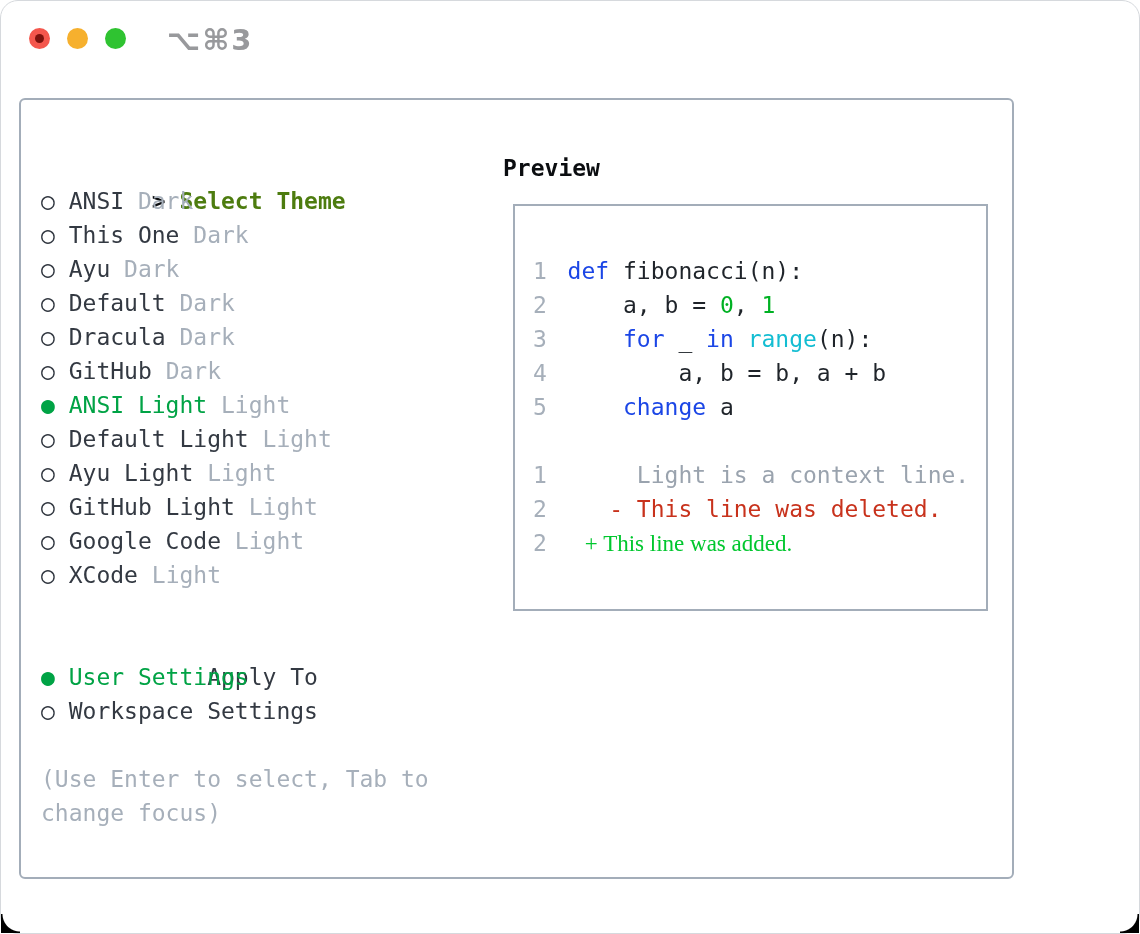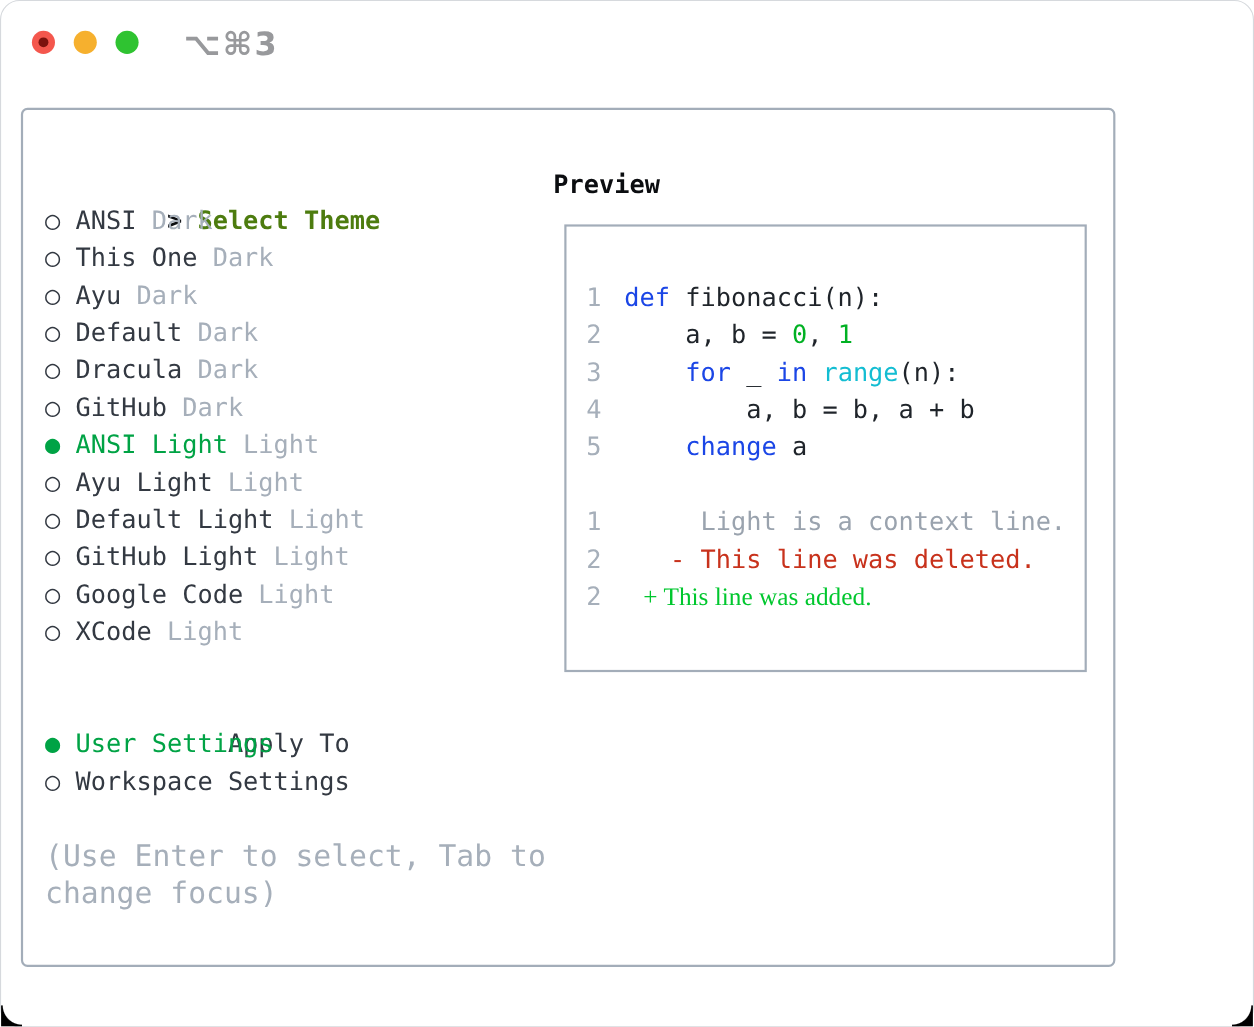--- a/index.html
+++ b/index.html
@@ -52,21 +52,21 @@
   .marker{display:inline-block;width:2ch;color:var(--item);}
   .row.header .marker{color:#0b0d10;font-weight:700;}
   .row .label{color:var(--item);}
   .row.header .label{color:#4d7c0f;font-weight:700;}
   .row .variant{color:var(--muted);margin-left:1ch;}
   .row.selected .marker,.row.selected .label{color:var(--sel);}
   .apply-block{margin-top:34px;}
   .apply-title{color:#15181d;}
   .hint{
     margin-top:34px;width:29ch;color:var(--muted);
-    line-height:34px;font-size:27px;white-space:normal;
+    line-height:34px;font-size:23px;white-space:normal;
   }
 
   
   .preview-title{
     position:absolute;left:482px;top:51px;height:34px;line-height:34px;
     font-size:23px;font-weight:700;color:#0b0d10;
   }
   .preview-box{
     position:absolute;left:492px;top:104px;width:475px;height:407px;
     box-sizing:border-box;border:2px solid var(--border);background:#fff;
@@ -102,22 +102,22 @@
       </div>
 
       <div id="theme-list">
           <div class="row"><span class="marker">○</span><span class="label">ANSI</span><span class="variant">Dark</span></div>
           <div class="row"><span class="marker">○</span><span class="label">This One</span><span class="variant">Dark</span></div>
           <div class="row"><span class="marker">○</span><span class="label">Ayu</span><span class="variant">Dark</span></div>
           <div class="row"><span class="marker">○</span><span class="label">Default</span><span class="variant">Dark</span></div>
           <div class="row"><span class="marker">○</span><span class="label">Dracula</span><span class="variant">Dark</span></div>
           <div class="row"><span class="marker">○</span><span class="label">GitHub</span><span class="variant">Dark</span></div>
           <div class="row selected"><span class="marker">●</span><span class="label">ANSI Light</span><span class="variant">Light</span></div>
+          <div class="row"><span class="marker">○</span><span class="label">Default Light</span><span class="variant">Light</span></div>
           <div class="row"><span class="marker">○</span><span class="label">Ayu Light</span><span class="variant">Light</span></div>
-          <div class="row"><span class="marker">○</span><span class="label">Default Light</span><span class="variant">Light</span></div>
           <div class="row"><span class="marker">○</span><span class="label">GitHub Light</span><span class="variant">Light</span></div>
           <div class="row"><span class="marker">○</span><span class="label">Google Code</span><span class="variant">Light</span></div>
           <div class="row"><span class="marker">○</span><span class="label">XCode</span><span class="variant">Light</span></div>
         </div>
 
       <div class="apply-block">
         <div class="row">
           <span class="marker"></span><span class="label apply-title">Apply To</span>
         </div>
         <div id="apply-list">

